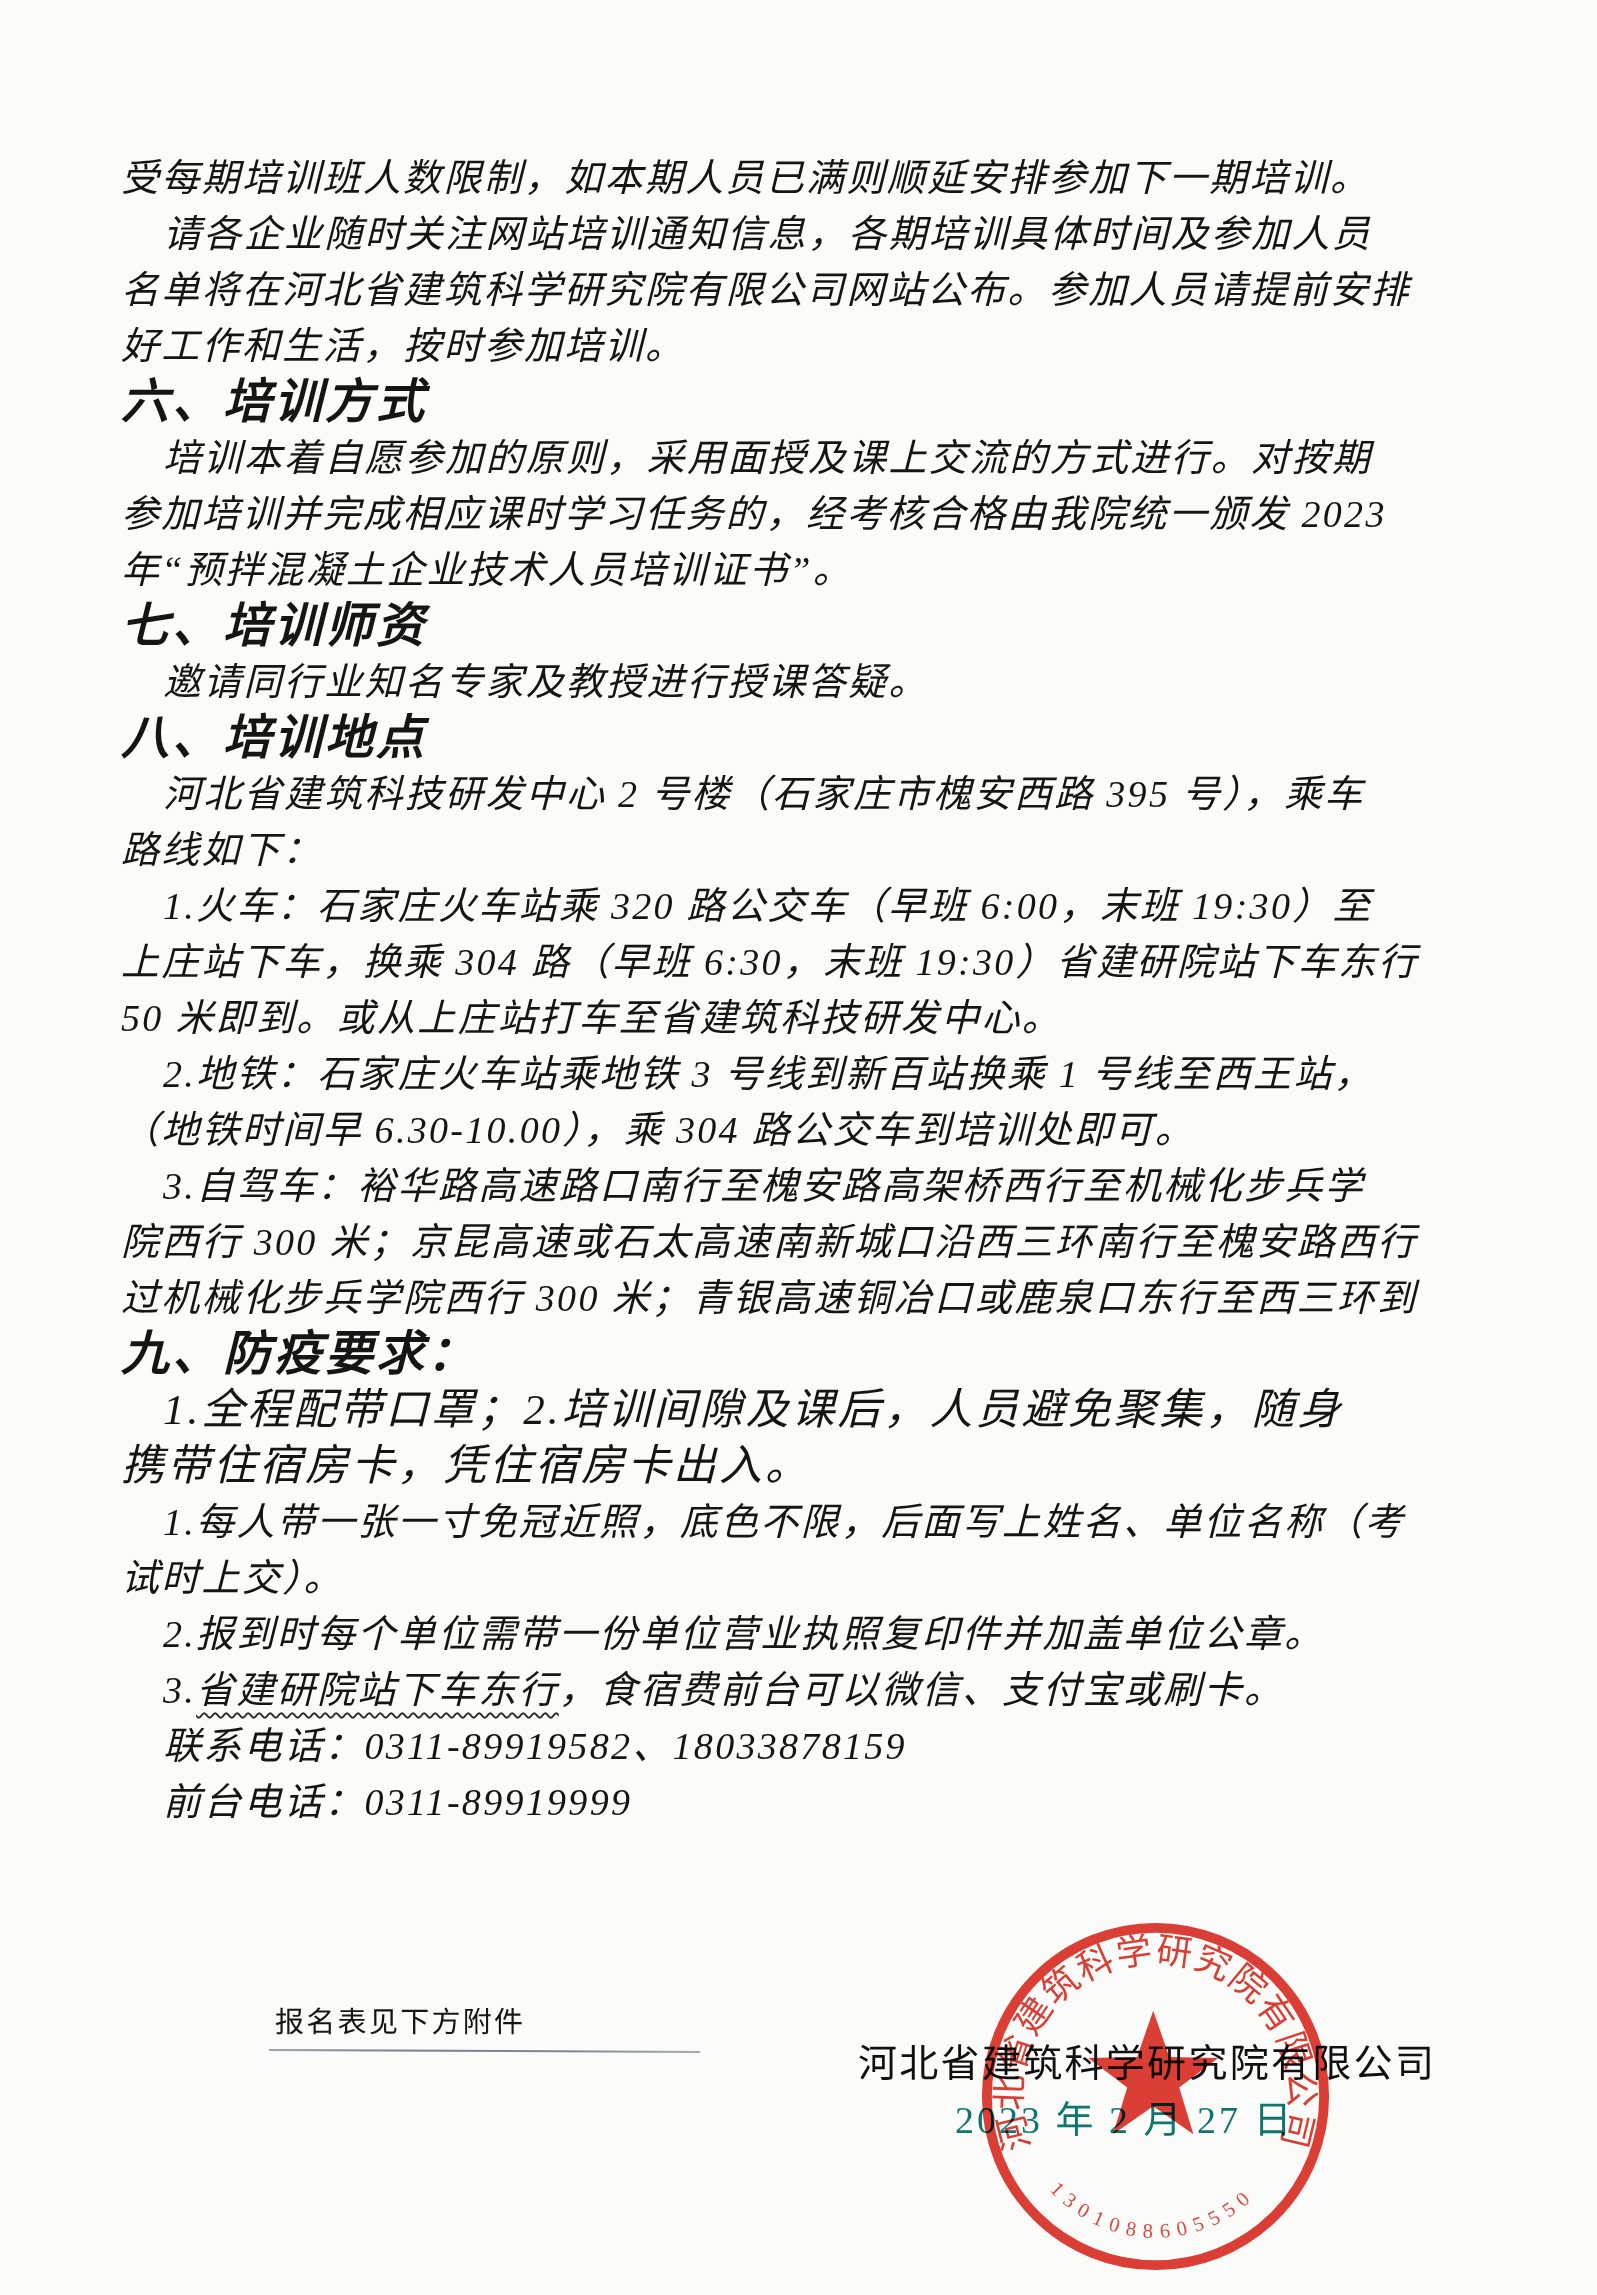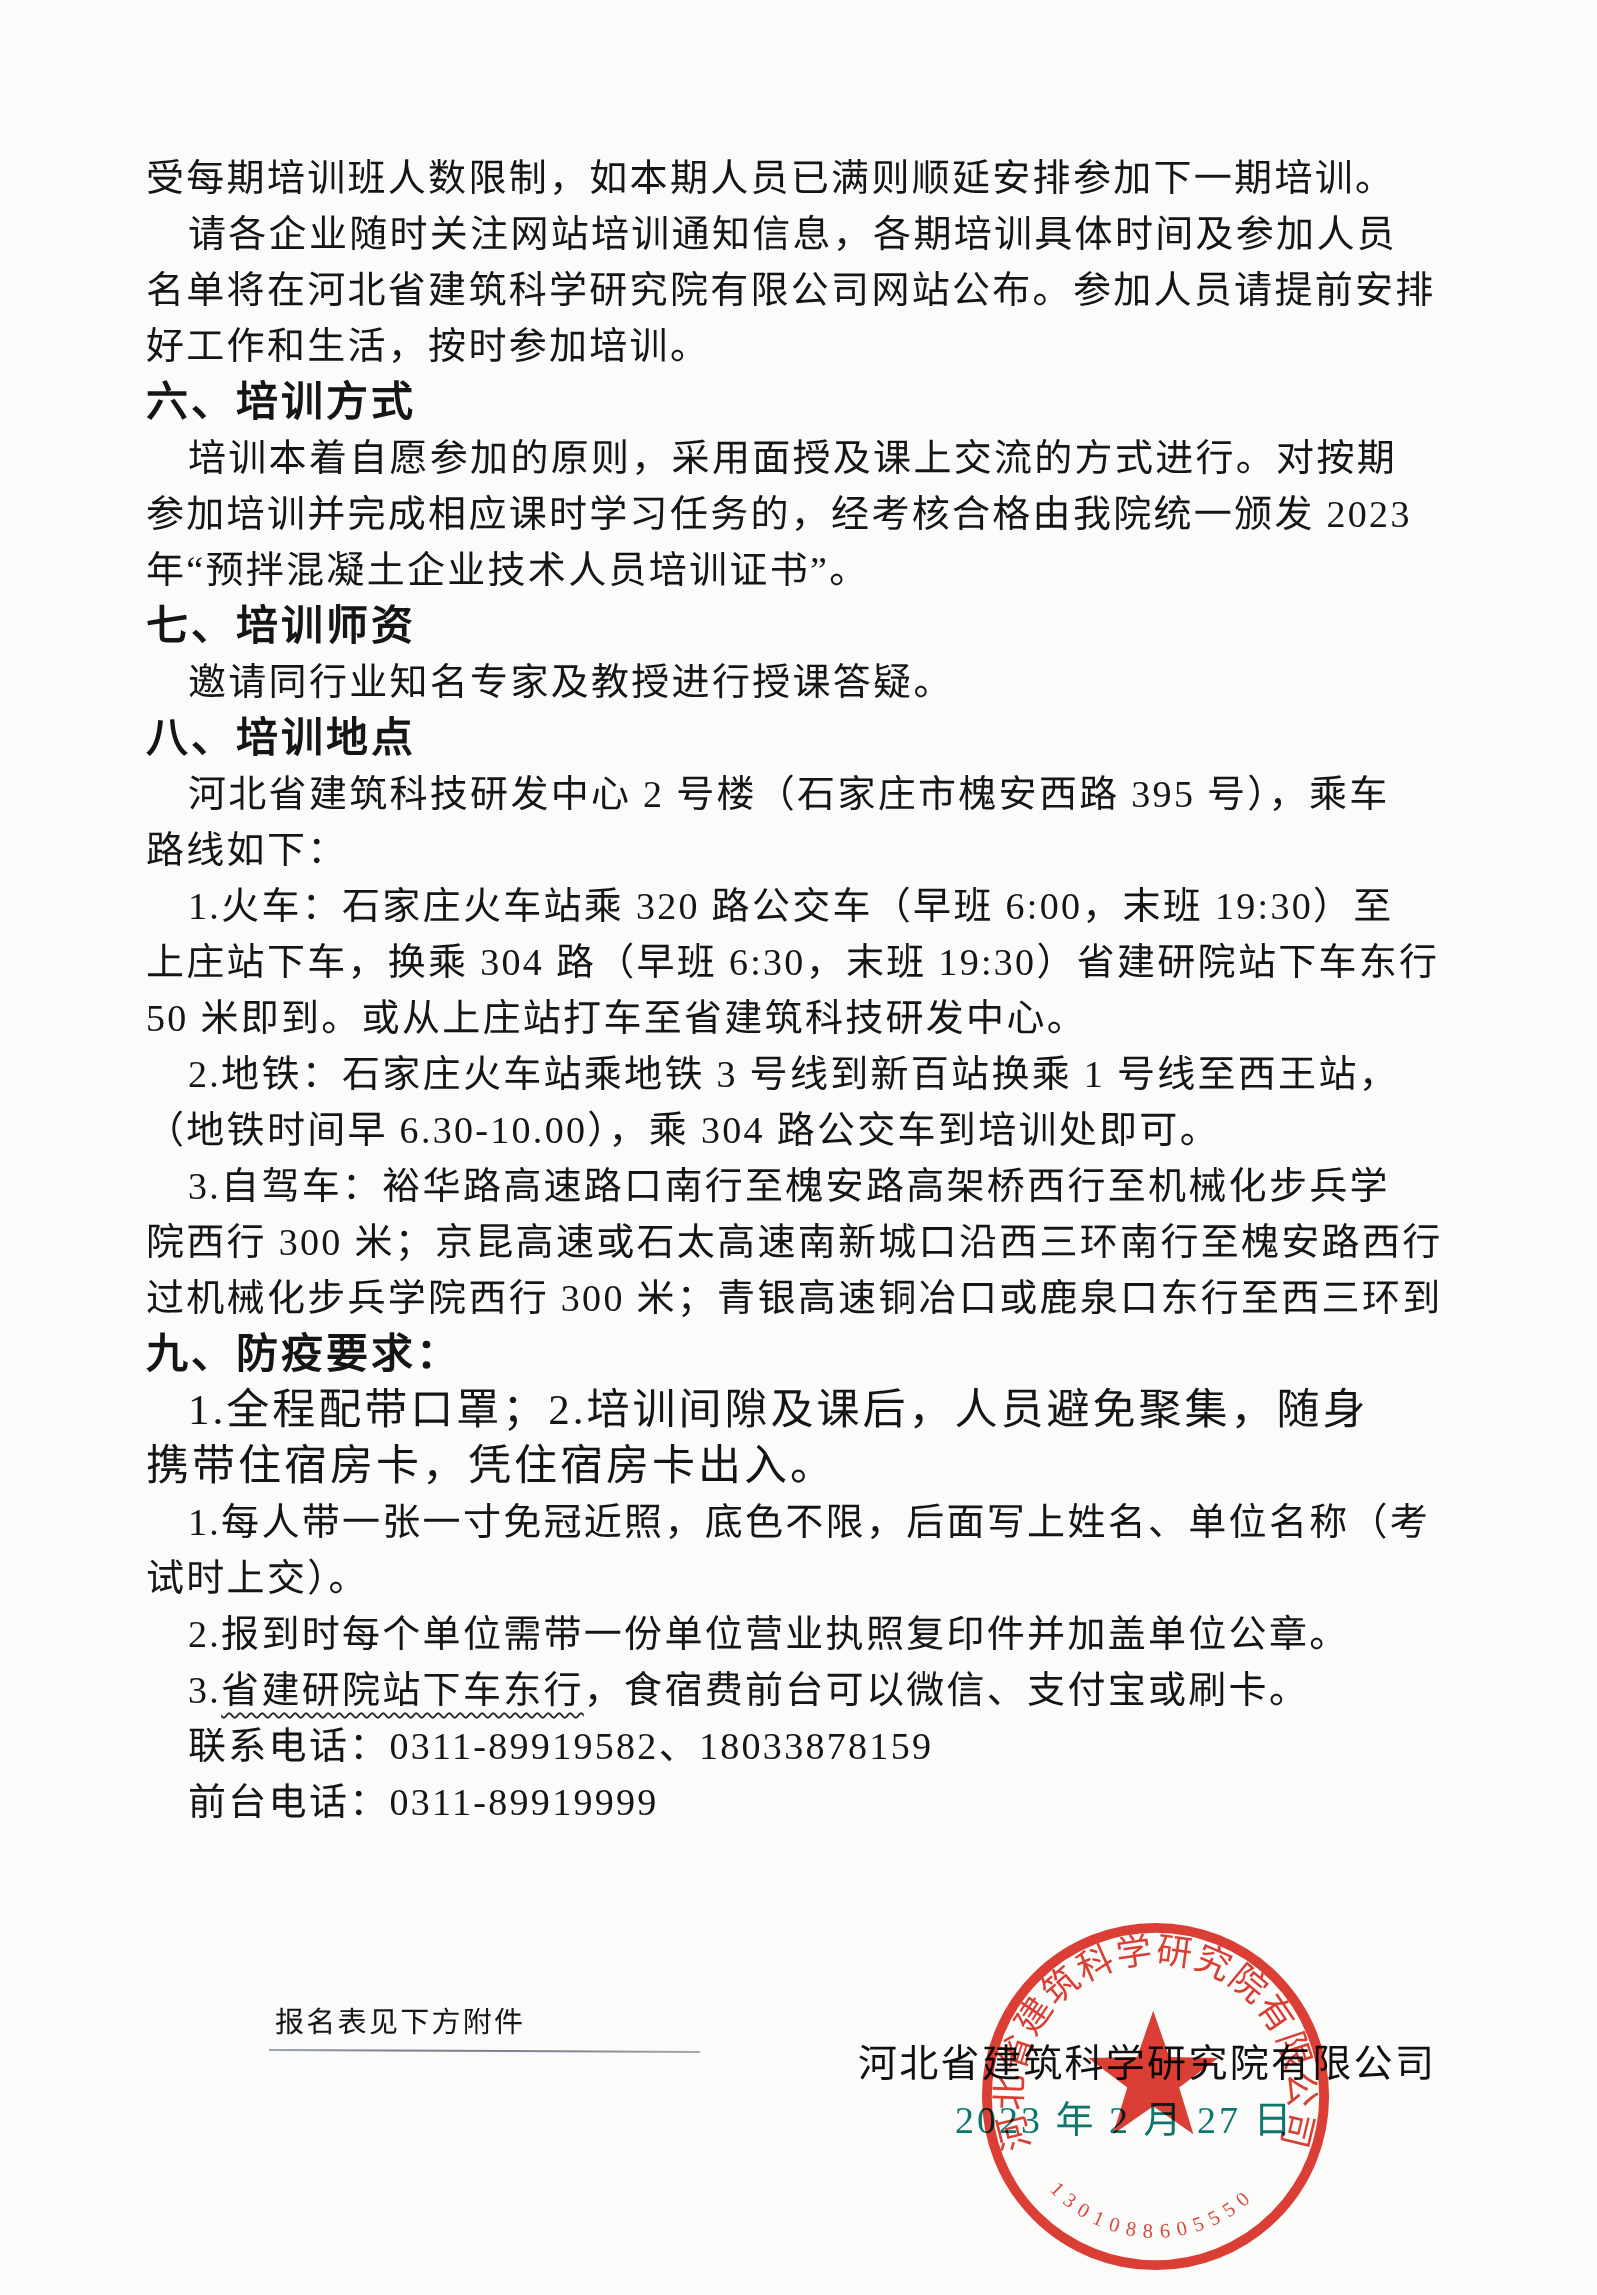--- a/index.html
+++ b/index.html
@@ -7,31 +7,31 @@
     position:relative;
     width:1597px;height:2295px;
     margin:0 auto;
     background:#fbfbf9;
     font-family:"Liberation Serif","DejaVu Serif",serif;
     color:#151515;
     overflow:hidden;
     isolation:isolate;
   }
   #body-text{
-    position:absolute;left:146px;top:150px;width:1268px;
+    position:absolute;left:121px;top:150px;width:1268px;font-style:italic;
   }
   .line{
     line-height:56px;min-height:56px;
     font-size:38px;letter-spacing:2.3px;
     white-space:nowrap;
   }
   .pi{padding-left:42px;}
   .h{
     font-family:"Liberation Sans","DejaVu Sans",sans-serif;
-    font-weight:700;font-size:42px;letter-spacing:3px;
+    font-weight:700;font-size:48px;letter-spacing:3px;
   }
   .big{font-size:43px;letter-spacing:3px;}
   .wavy{
     text-decoration-line:underline;
     text-decoration-style:wavy;
     text-decoration-thickness:2.3px;
     text-decoration-color:#2a2a2a;
     text-underline-offset:9px;
   }
   .attachment-note{

